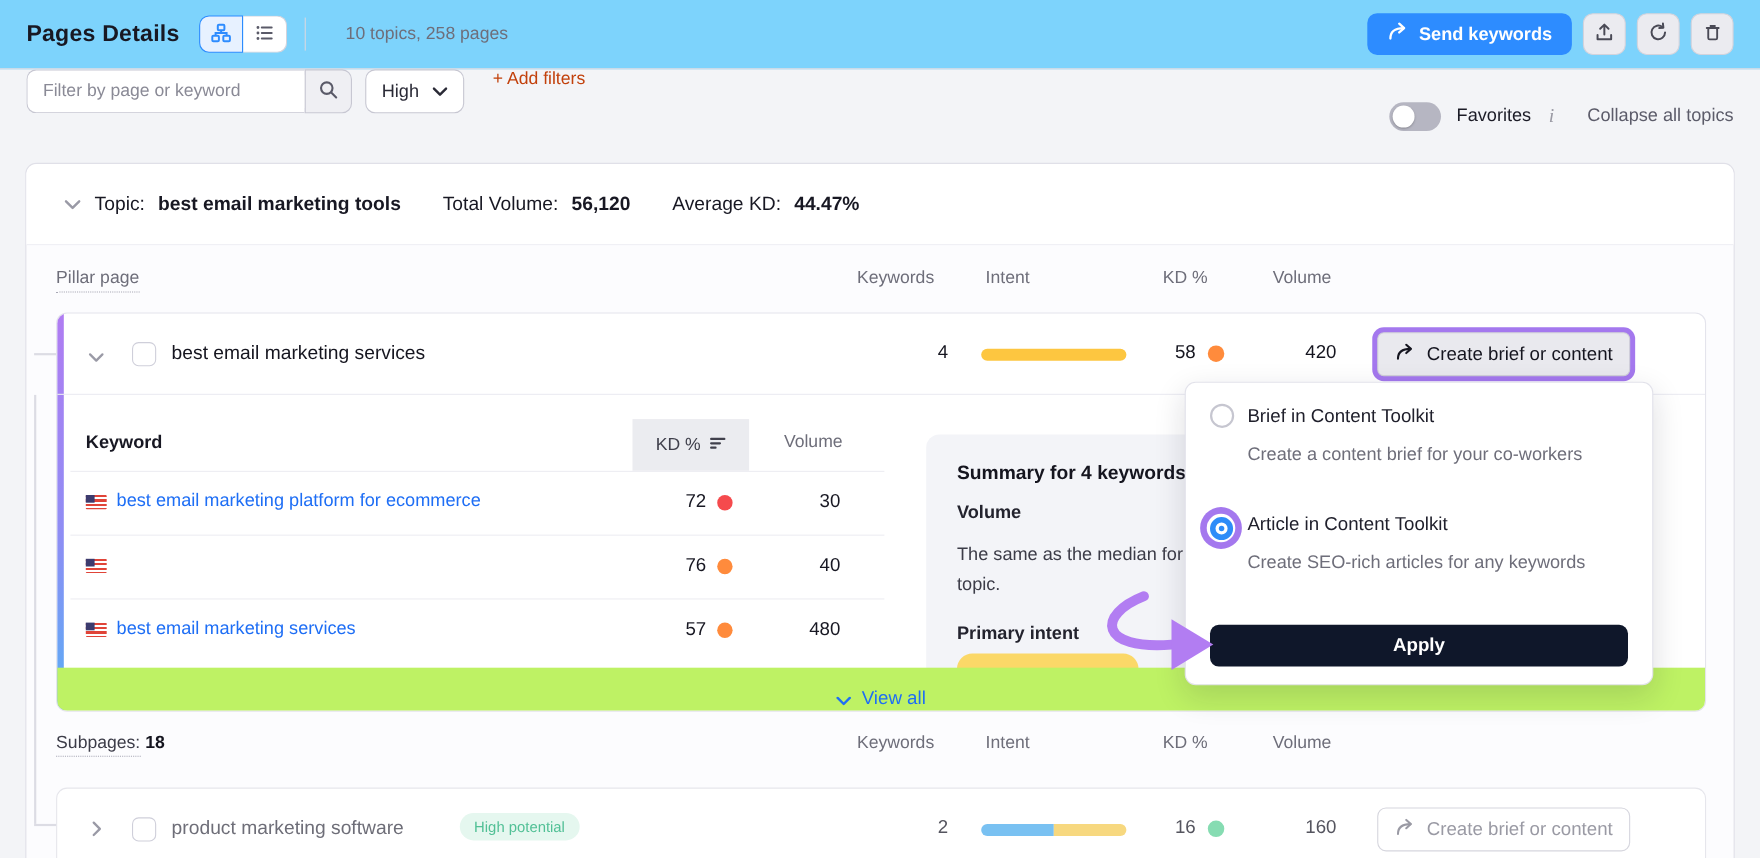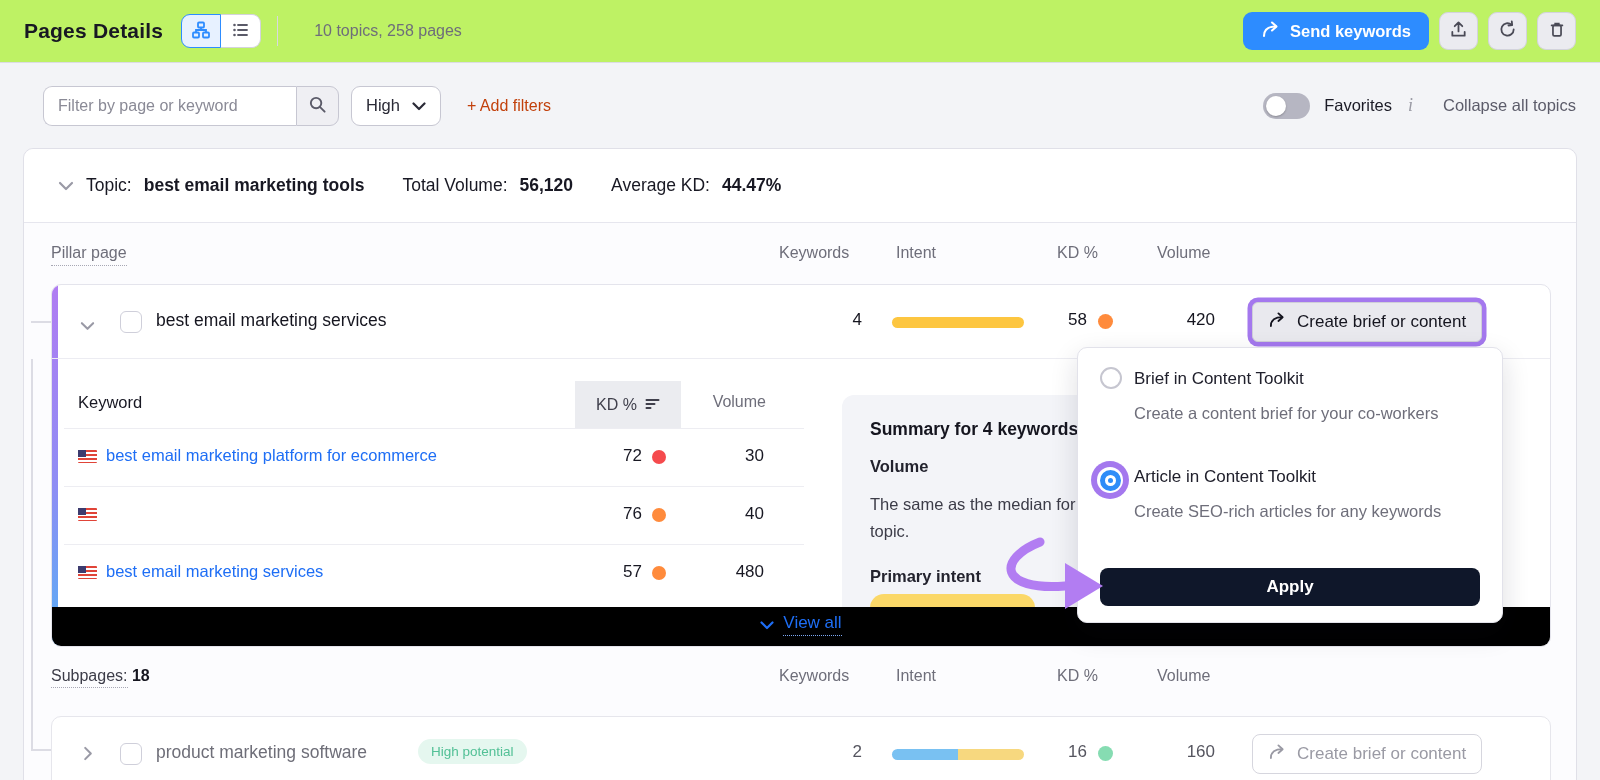--- a/index.html
+++ b/index.html
@@ -2,38 +2,38 @@
 <html><head>
 <meta charset="utf-8">
 <style>
   * { margin:0; padding:0; box-sizing:border-box; }
   html,body { width:1600px; height:780px; overflow:hidden; background:#f3f4f7;
               font-family:"Liberation Sans", sans-serif; color:#181823; }
   #app { position:relative; width:1600px; height:780px; background:#f3f4f7; overflow:hidden; }
 
   
   .topbar { position:absolute; top:0; left:0; right:0; height:63px; display:flex; align-items:center;
-            padding:0 24px; border-bottom:1px solid #dcdce4; background:#bef264; }
+            padding:0 24px; border-bottom:1px solid #dcdce4; background:#7dd3fc; }
   .page-title { font-size:21px; font-weight:700; letter-spacing:.2px; }
   .seg { display:flex; margin-left:18px; border-radius:9px; }
   .seg button { width:40px; height:34px; display:flex; align-items:center; justify-content:center;
                 border:1px solid #d3d3dc; background:#fff; cursor:pointer; }
   .seg button:first-child { border-radius:9px 0 0 9px; border:1.5px solid #2d8cff; background:#e7f1ff; z-index:1; }
   .seg button:last-child { border-radius:0 9px 9px 0; border-left:none; }
   .topbar-divider { width:1px; height:30px; background:#d8d8e0; margin:0 16px; }
   .topbar-stats { font-size:16px; color:#6e6e7a;margin-left:20px; }
   .topbar-right { margin-left:auto; display:flex; align-items:center; gap:10px; }
   .btn-primary { display:flex; align-items:center; gap:10px; height:38px; padding:0 18px;
                  background:#2d8cff; color:#fff; font-size:16.5px; font-weight:700;
                  border:none; border-radius:9px; cursor:pointer; font-family:inherit;text-align:right; }
   .icon-btn { width:39px; height:38px; display:flex; align-items:center; justify-content:center;
               background:#ebebf0; border:1px solid #d3d3dc; border-radius:9px; cursor:pointer; }
 
   
-  .filterbar { position:absolute; top:63px; left:0; right:0; height:85px; display:flex; align-items:center; padding:0 24px;margin-left:19px; }
+  .filterbar { position:absolute; top:63px; left:0; right:0; height:85px; display:flex; padding:0 24px; }
   .search-group { display:flex; }
   .search-input { width:253px; height:40px; border:1px solid #c7c7d2; border-right:none; border-radius:9px 0 0 9px;
                   padding:0 14px; font-size:16px; font-family:inherit; background:#fff; color:#181823; }
   .search-input::placeholder { color:#8a8a96; }
   .search-btn { width:43px; height:40px; background:#efeff3; border:1px solid #c7c7d2; border-radius:0 9px 9px 0;
                 display:flex; align-items:center; justify-content:center; cursor:pointer; }
   .topic-select { margin-left:12px; height:40px; padding:0 14px; display:flex; align-items:center; gap:12px;
                   background:#fff; border:1px solid #c7c7d2; border-radius:9px; font-size:16.5px; color:#2a2a36; cursor:pointer; }
   .add-filters { margin-left:26px; font-size:16px; color:#c2410c; cursor:pointer; }
   .filter-right { margin-left:auto; display:flex; align-items:center; gap:14px; }
@@ -72,21 +72,21 @@
   .intent-bar { position:absolute; left:840px; top:32px; width:132px; height:11px; border-radius:6px; }
   .kd-dot { position:absolute; width:15px; height:15px; border-radius:50%; }
   .create-btn { position:absolute; left:1200px; top:17px; height:40px; display:flex; align-items:center; gap:11px;
                 padding:0 15px; background:#e9e9ee; border:1px solid #cfcfd8; border-radius:6px;
                 font-size:17px; color:#15151f; cursor:pointer; font-family:inherit;
                 box-shadow:0 0 0 4.5px #a478ee; }
 
   
   .kw-table { position:absolute; left:12px; top:96px; width:740px; }
   .kw-head { position:relative; height:47px; }
-  .kw-head .kw-col { position:absolute; left:14px; top:12px; font-size:16.5px; font-weight:400; }
+  .kw-head .kw-col { position:absolute; left:14px; top:12px; font-size:16.5px; font-weight:700; }
   .kd-sort-cell { position:absolute; left:511px; top:0; width:106px; height:47px; background:#ebecf0;
                   display:flex; align-items:center; justify-content:center; gap:8px; font-size:16px; color:#40404c; cursor:pointer; }
   .vol-col { position:absolute; left:638px; top:12px; width:64px; text-align:right; font-size:16px; color:#6e6e7a; }
   .kw-row { position:relative; height:58px; border-top:1px solid #ededf2; }
   .kw-link { position:absolute; left:42px; top:17px; font-size:16.5px; color:#1e6ef5; cursor:pointer; }
   .flag { position:absolute; left:14px; top:21px; width:19px; height:13px;
           background:repeating-linear-gradient(180deg,#e04438 0 2px,#fff 2px 4px); border-radius:1px; }
   .flag::before { content:""; position:absolute; left:0; top:0; width:8px; height:7px; background:#3c3b6e; }
   .kw-kd { position:absolute; left:498px; top:17px; width:80px; text-align:right; font-size:17px; }
   .kw-dot { position:absolute; left:588px; top:21px; width:14px; height:14px; border-radius:50%; }
@@ -94,22 +94,22 @@
 
   
   .summary { position:absolute; left:790px; top:110px; width:470px; height:250px; background:#f3f4f8; border-radius:12px; }
   .sum-title { position:absolute; left:28px; top:24px; font-size:17.5px; font-weight:700; color:#15151f; }
   .sum-sub { position:absolute; left:28px; font-size:16.5px; font-weight:700; color:#23232e; }
   .sum-text { position:absolute; left:28px; top:96px; width:300px; font-size:16.5px; color:#3c3c48;
               line-height:1.62; white-space:pre-line; }
   .intent-pill { position:absolute; left:28px; top:199px; width:165px; height:28px; border-radius:14px; background:#fbd868; }
 
   
-  .viewall-strip { position:absolute; left:0; right:0; top:322px; height:41px; background:#000000;
-                   display:flex; align-items:flex-start; justify-content:center; z-index:5; }
+  .viewall-strip { position:absolute; left:0; right:0; top:322px; height:41px; background:#bef264;
+                   display:flex; align-items:flex-end; justify-content:center; z-index:5; }
   .viewall-link { margin-top:6px; display:flex; align-items:center; gap:9px; font-size:17px; color:#1e6ef5; cursor:pointer; }
   .viewall-link span { border-bottom:1.5px dotted #7da8f5; padding-bottom:2px; }
 
   
   .subhead { position:absolute; left:0; top:506px; right:0; height:50px; font-size:16px; color:#6e6e7a; }
   .subhead .lbl { position:absolute; top:12px; }
   .subpages-label { color:#3c3c48; }
   .subpages-count { font-weight:700; color:#15151f; }
 
   

